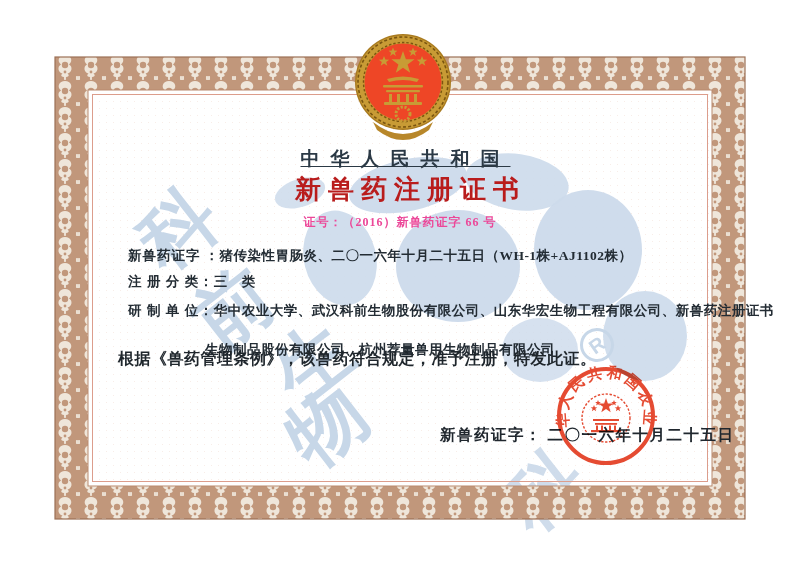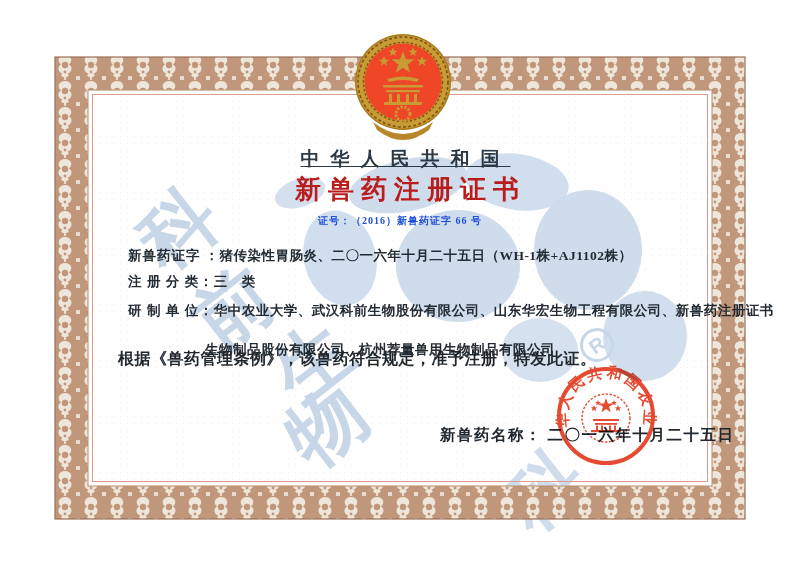--- a/index.html
+++ b/index.html
@@ -38,21 +38,21 @@
     color:#2b3945;
     text-decoration:underline;
   }
   .title {
     position:absolute; left:7px; top:172px; width:100%; text-align:center;
     font-size:26px; font-weight:bold; letter-spacing:7px; text-indent:7px;
     color:#b91c1c;
   }
   .certno {
     position:absolute; left:0; top:214px; width:100%; text-align:center;
-    font-size:10px; font-weight:bold; letter-spacing:1px; color:#1d4ed8;
+    font-size:12px; font-weight:bold; letter-spacing:1px; color:#ec4899;
   }
   .rows { position:absolute; left:128px; top:245px; width:560px; font-size:13.5px; font-weight:bold; }
   .row { position:absolute; left:0; white-space:nowrap; letter-spacing:.5px; }
   .row .lbl { letter-spacing:1px; }
   .row1 { top:2px; }
   .row2 { top:28px; }
   .row3 { top:57px; }
   .row4 { top:96px; left:77px; }
   .statement {
     position:absolute; left:118px; top:349px; width:600px;
@@ -157,21 +157,21 @@
         <span class="lbl">研 制 单 位：</span><span>华中农业大学、武汉科前生物股份有限公司、山东华宏生物工程有限公司、新兽药注册证书</span>
       </div>
       <div class="row row4">
         <span>生物制品股份有限公司、杭州荐量兽用生物制品有限公司</span>
       </div>
     </div>
 
     <div class="statement">根据《兽药管理条例》，该兽药符合规定，准予注册，特发此证。</div>
 
     <div class="dateline">
-      <span>新兽药名称：</span>
+      <span>新兽药证字：</span>
       <span>二〇一六年十月二十五日</span>
     </div>
   </div>
 
   <svg class="seal" width="120" height="120" viewBox="0 0 120 120">
     <defs>
       <path id="sealArc" d="M 23.8,73.2 A 38.5 38.5 0 1 1 96.2,73.2" fill="none"></path>
     </defs>
     <circle cx="60" cy="60" r="47" fill="none" stroke="#e33d22" stroke-width="4"></circle>
     <text font-size="15" font-weight="bold" fill="#e33d22" letter-spacing="3" font-family="Liberation Serif, serif">

